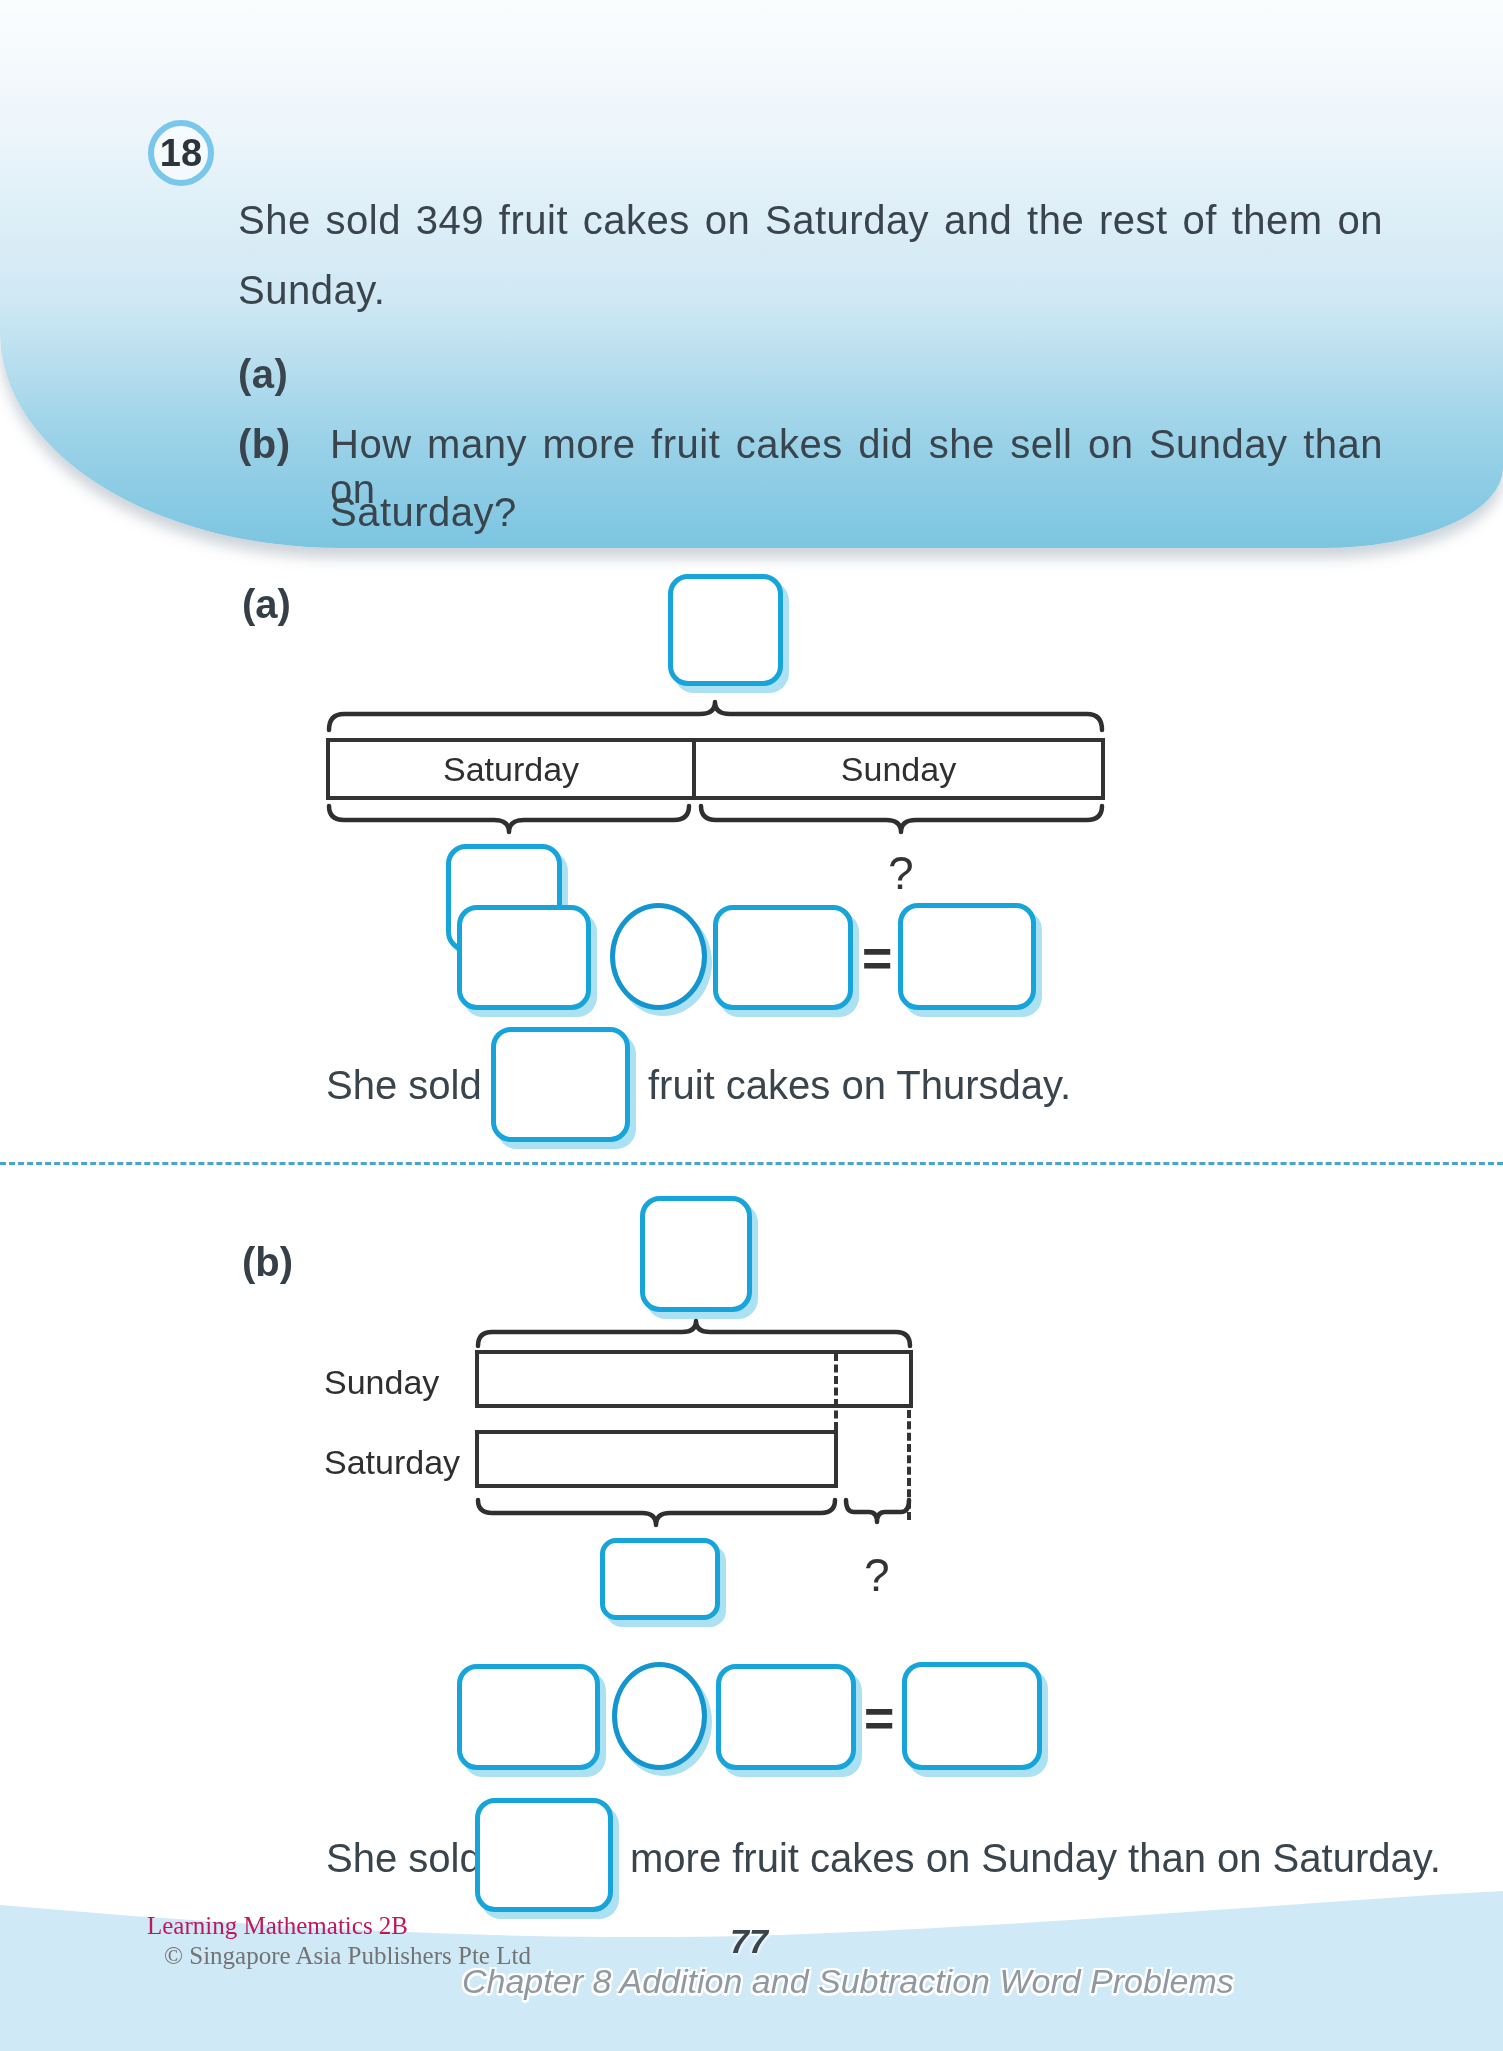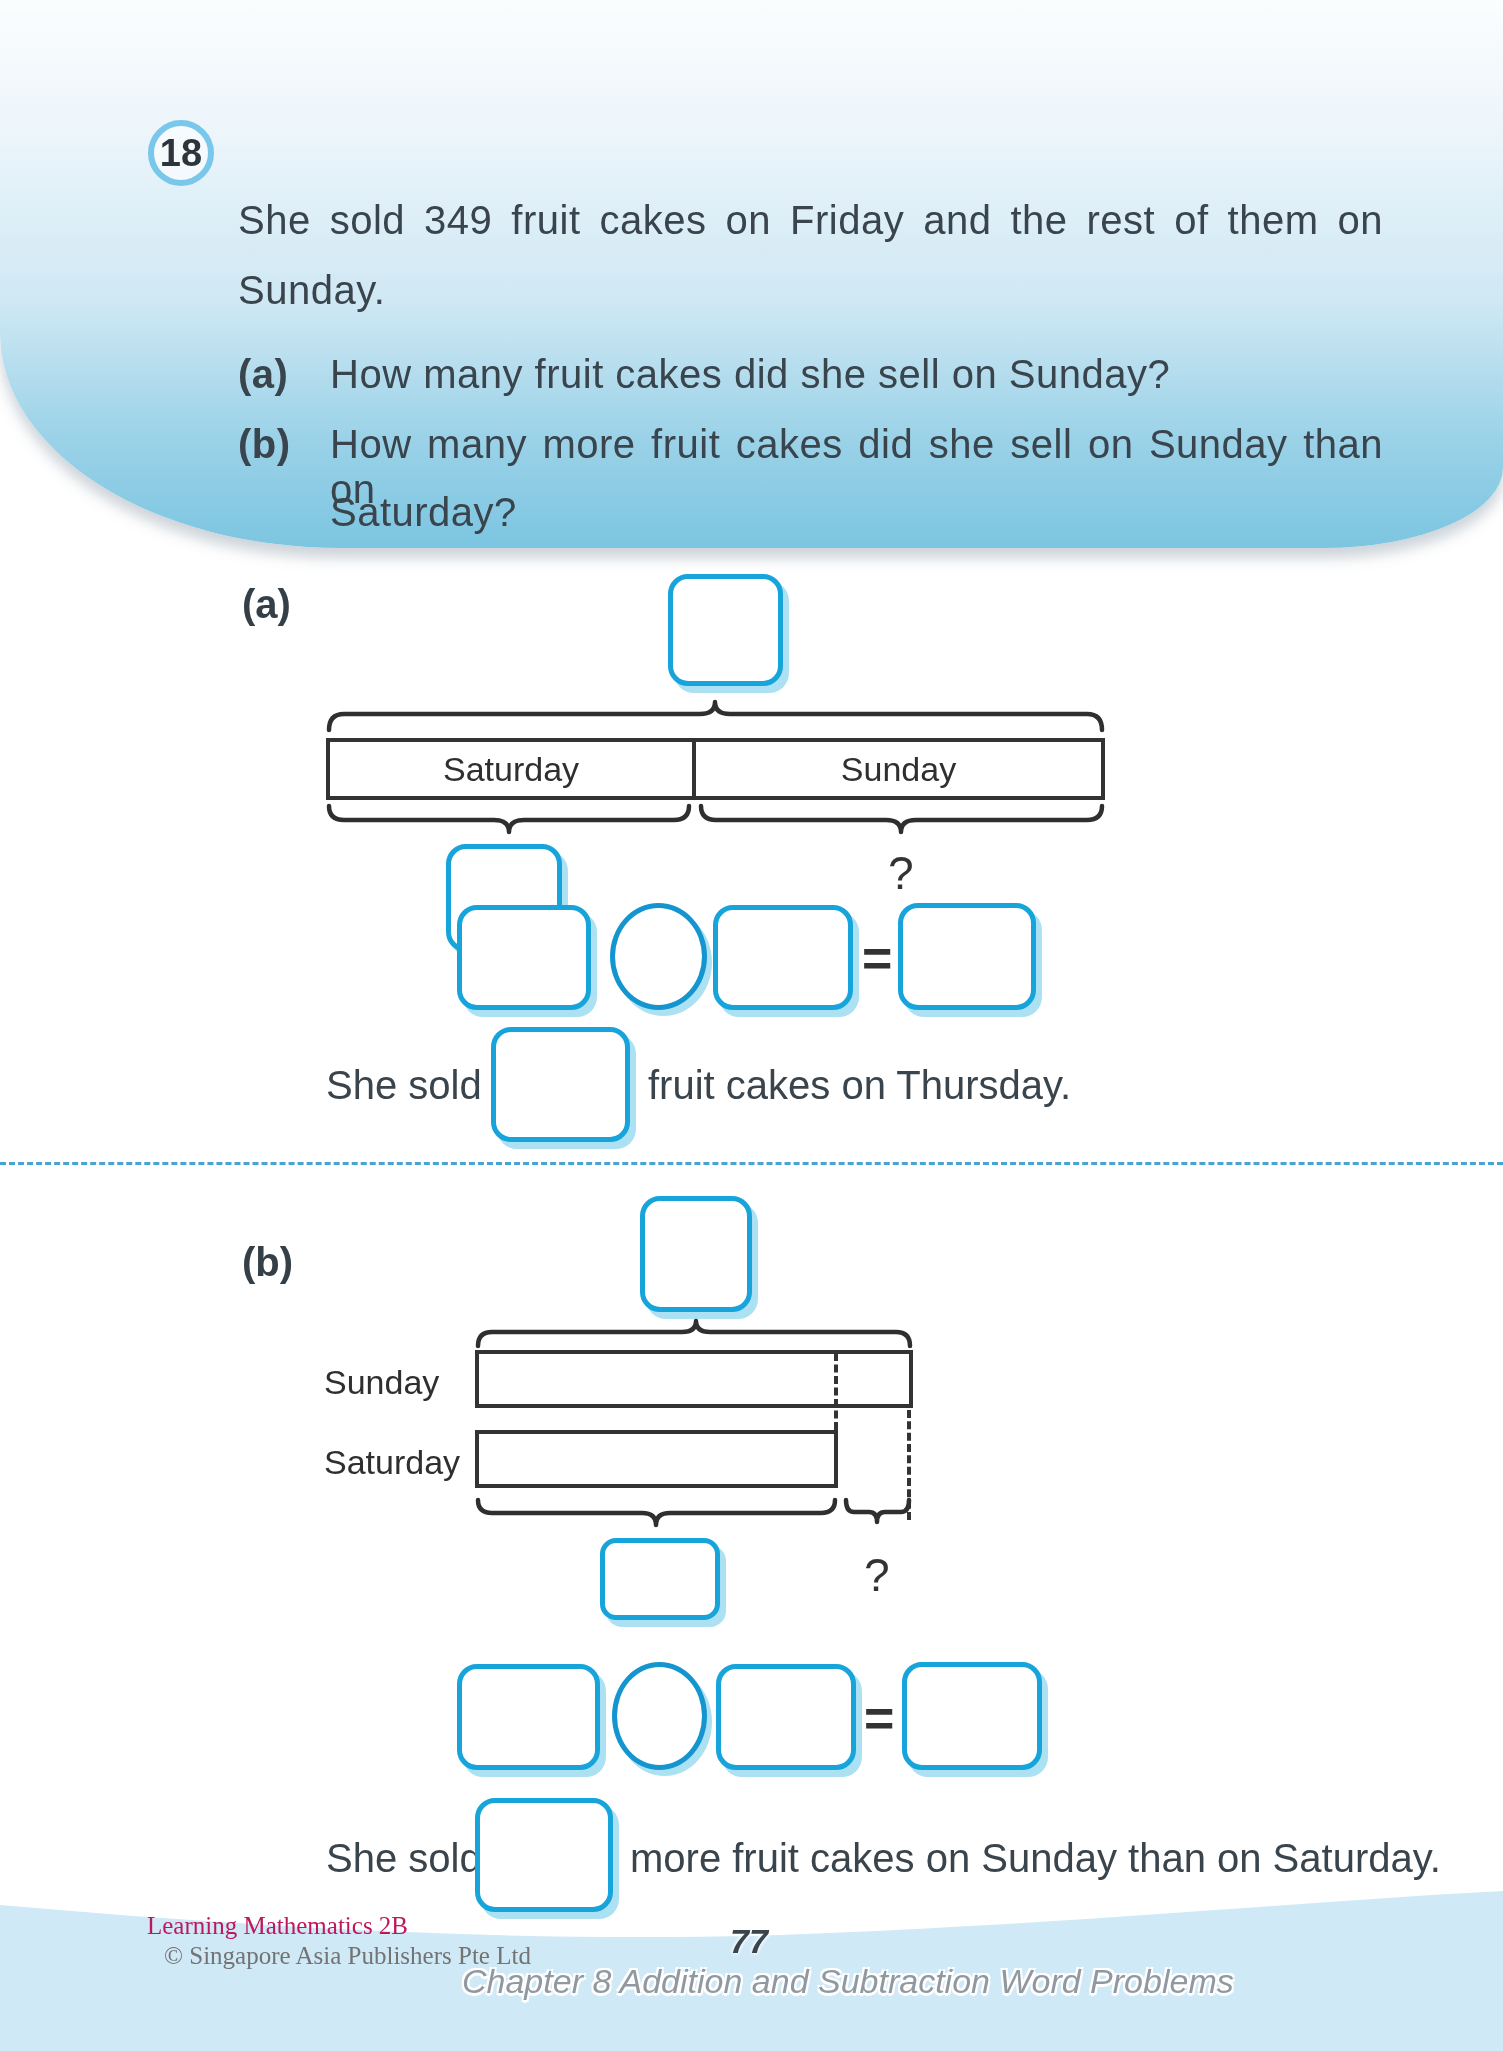--- a/index.html
+++ b/index.html
@@ -57,25 +57,24 @@
 <body>
 
 <div class="page">
 
   <div class="header-blob"></div>
 
   <div class="badge">
     <span>18</span>
   </div>
 
-  <div class="ptext just" style="left:238px;top:198px;width:1145px;">She sold 349 fruit cakes on Friday and the rest of them on</div>
+  <div class="ptext just" style="left:238px;top:198px;width:1145px;">She sold 349 fruit cakes on Saturday and the rest of them on</div>
   <div class="ptext" style="left:238px;top:268px;">Sunday.</div>
 
   <div class="ptext qlabel" style="left:238px;top:352px;">(a)</div>
-  <div class="ptext" style="left:330px;top:352px;">How many fruit cakes did she sell on Sunday?</div>
 
   <div class="ptext qlabel" style="left:238px;top:422px;">(b)</div>
   <div class="ptext just" style="left:330px;top:422px;width:1053px;">How many more fruit cakes did she sell on Sunday than on</div>
   <div class="ptext" style="left:330px;top:490px;">Saturday?</div>
 
   <div class="part-label" style="left:242px;top:582px;">(a)</div>
 
   <div class="blank-box" style="left:668px;top:574px;width:115px;height:112px;"></div>
 
   <svg class="brace" style="left:326px;top:698px;" width="779" height="36" viewBox="0 0 779 36">

